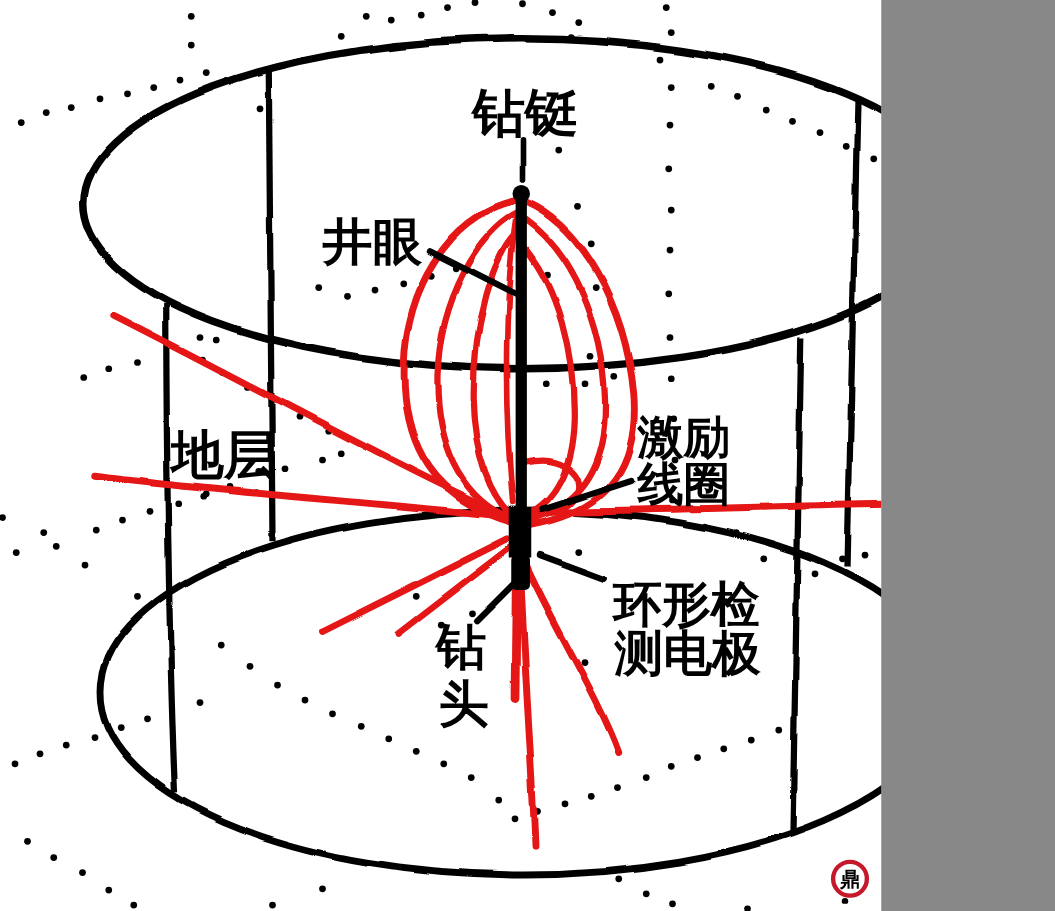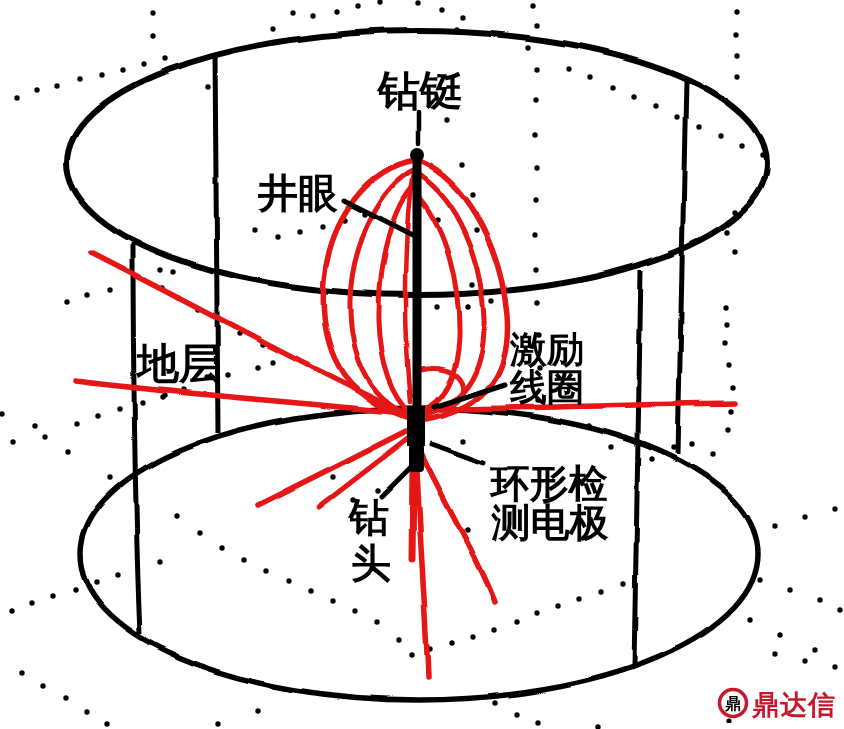--- a/index.html
+++ b/index.html
@@ -4,21 +4,21 @@
 <style>
   :root{
     --ink:#000000;
     --red:#e51414;
     --brand:#c5182b;
     --bg:#ffffff;
   }
   html,body{margin:0;padding:0;background:#888;}
   .canvas{
     position:relative;
-    width:844px;height:729px;
+    width:705px;height:729px;
     background:var(--bg);
     overflow:hidden;
     font-family:"DejaVu Serif", serif;
   }
   svg text{
     font-family:"DejaVu Serif", serif;
     font-weight:600;
     fill:var(--ink);
   }
   .watermark{
@@ -276,15 +276,14 @@
   </g>
 </svg>
 
 
 <div class="watermark">
   <svg width="34" height="36" viewBox="0 0 34 36">
     <circle cx="17" cy="16" r="13.5" fill="none" stroke="var(--brand)" stroke-width="3.5"></circle>
     <text x="17" y="22" font-size="16" text-anchor="middle" fill="var(--brand)" style="font-weight:bold;">鼎</text>
     <circle cx="13" cy="34" r="2.6" fill="#000"></circle>
   </svg>
-  <span class="brand-text">鼎达信</span>
 </div>
 </div>
 
 </body></html>

